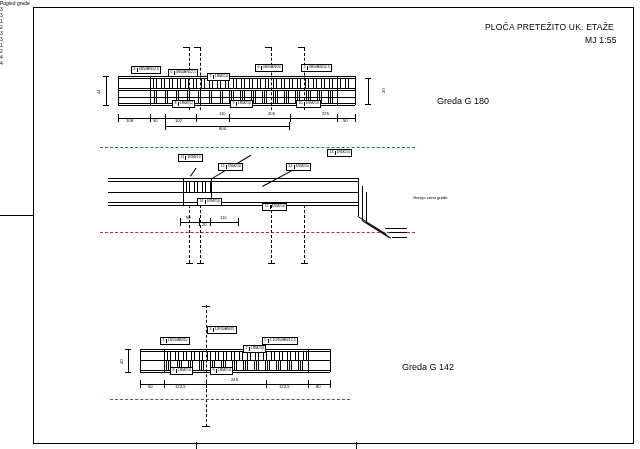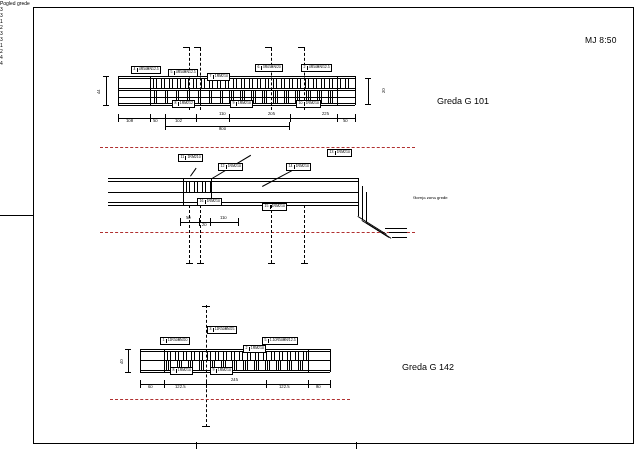--- a/index.html
+++ b/index.html
@@ -37,23 +37,24 @@
 <body>
 
 <div id="sheet">
 
   <div class="frame" style="left:33px;top:7px;width:599px;height:435px;"></div>
   <div class="lnh" style="left:0px;top:215px;width:33px;"></div>
   <div class="lnh" style="left:195px;top:442px;width:0px;"></div>
   <div class="lnv" style="left:196px;top:442px;height:7px;"></div>
   <div class="lnv" style="left:356px;top:442px;height:7px;"></div>
 
-  <div class="title" style="left:585px;top:35px;">MJ 8:50</div>
-
-  <div class="big" style="left:437px;top:96px;">Greda  G 101</div>
+  <div class="title" style="left:485px;top:22px;">PLOČA PRETEŽITO UK. ETAŽE</div>
+  <div class="title" style="left:585px;top:35px;">MJ 1:55</div>
+
+  <div class="big" style="left:437px;top:96px;">Greda  G 180</div>
   <div class="big" style="left:402px;top:362px;">Greda  G 142</div>
   <div class="t5" style="left:103px;top:36px;">Pogled grede</div>
   <div class="t" style="left:413px;top:196px;">Gornja zona grede</div>
 
   <div class="dashb-v" style="left:189px;top:48px;height:62px;"></div>
   <div class="dashb-v" style="left:200px;top:48px;height:62px;"></div>
   <div class="dashb-v" style="left:271px;top:48px;height:62px;"></div>
   <div class="dashb-v" style="left:304px;top:48px;height:62px;"></div>
 
   <div class="t5" style="left:187px;top:41px;">3</div>

